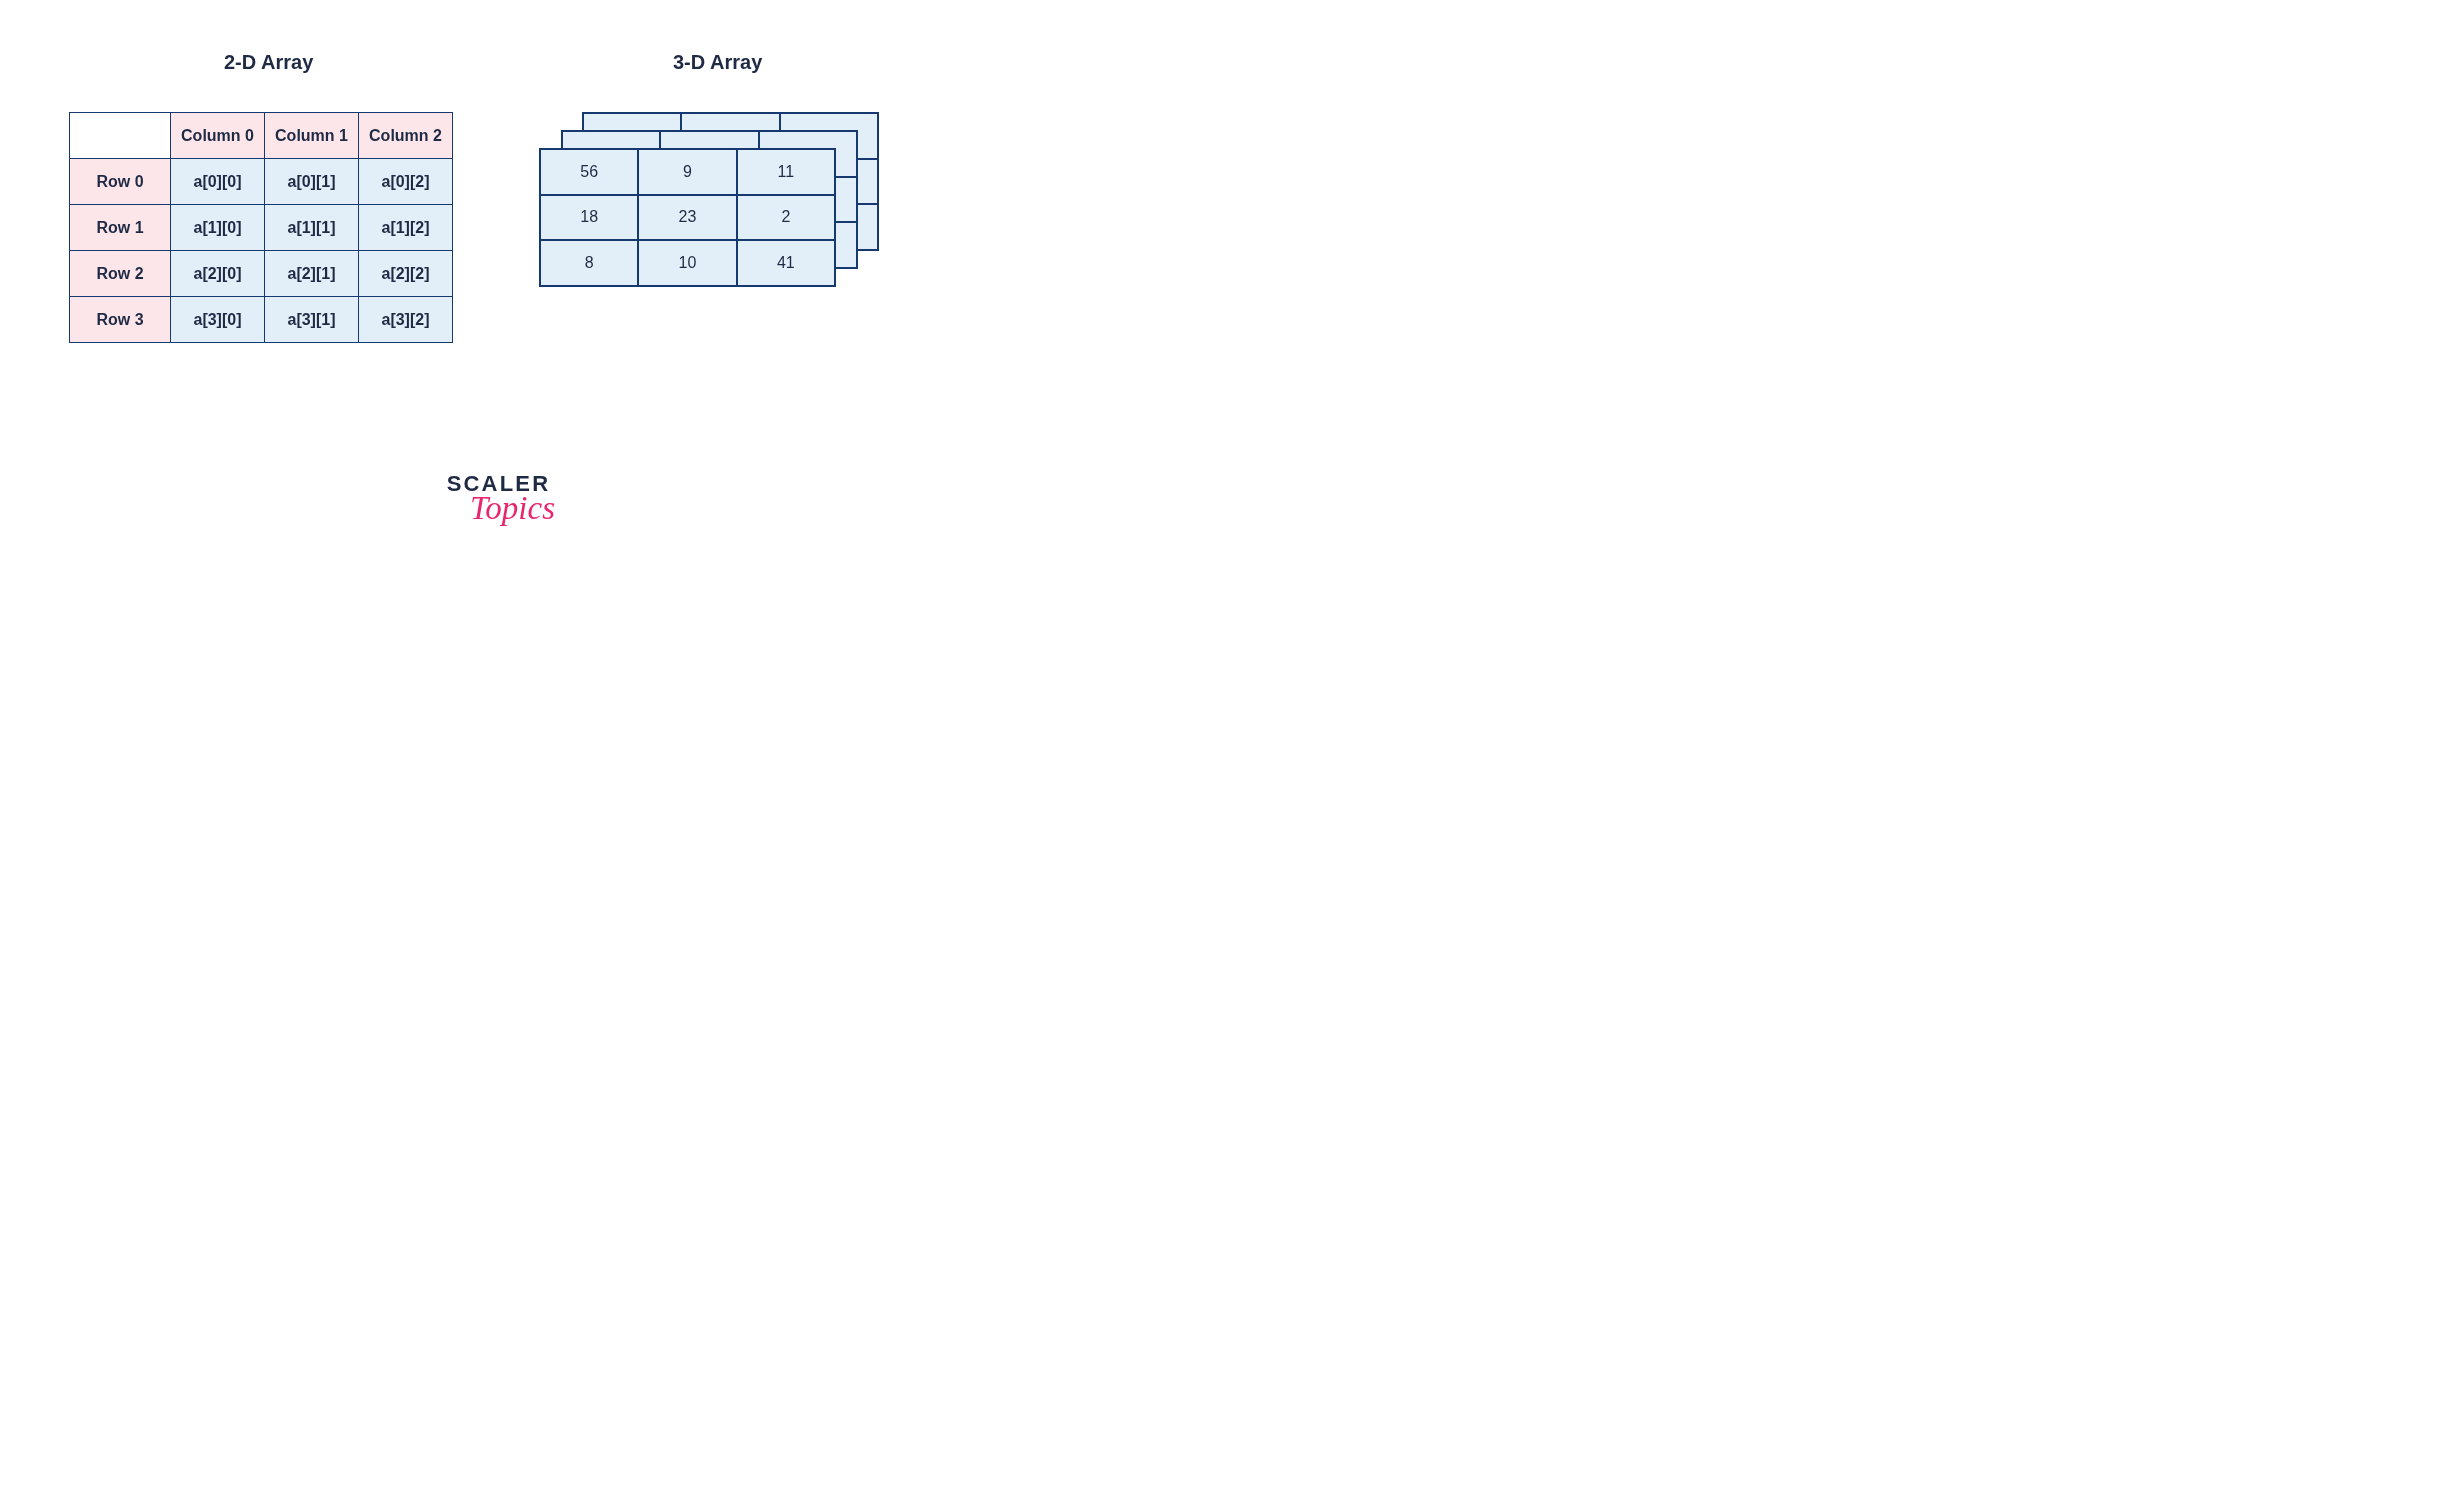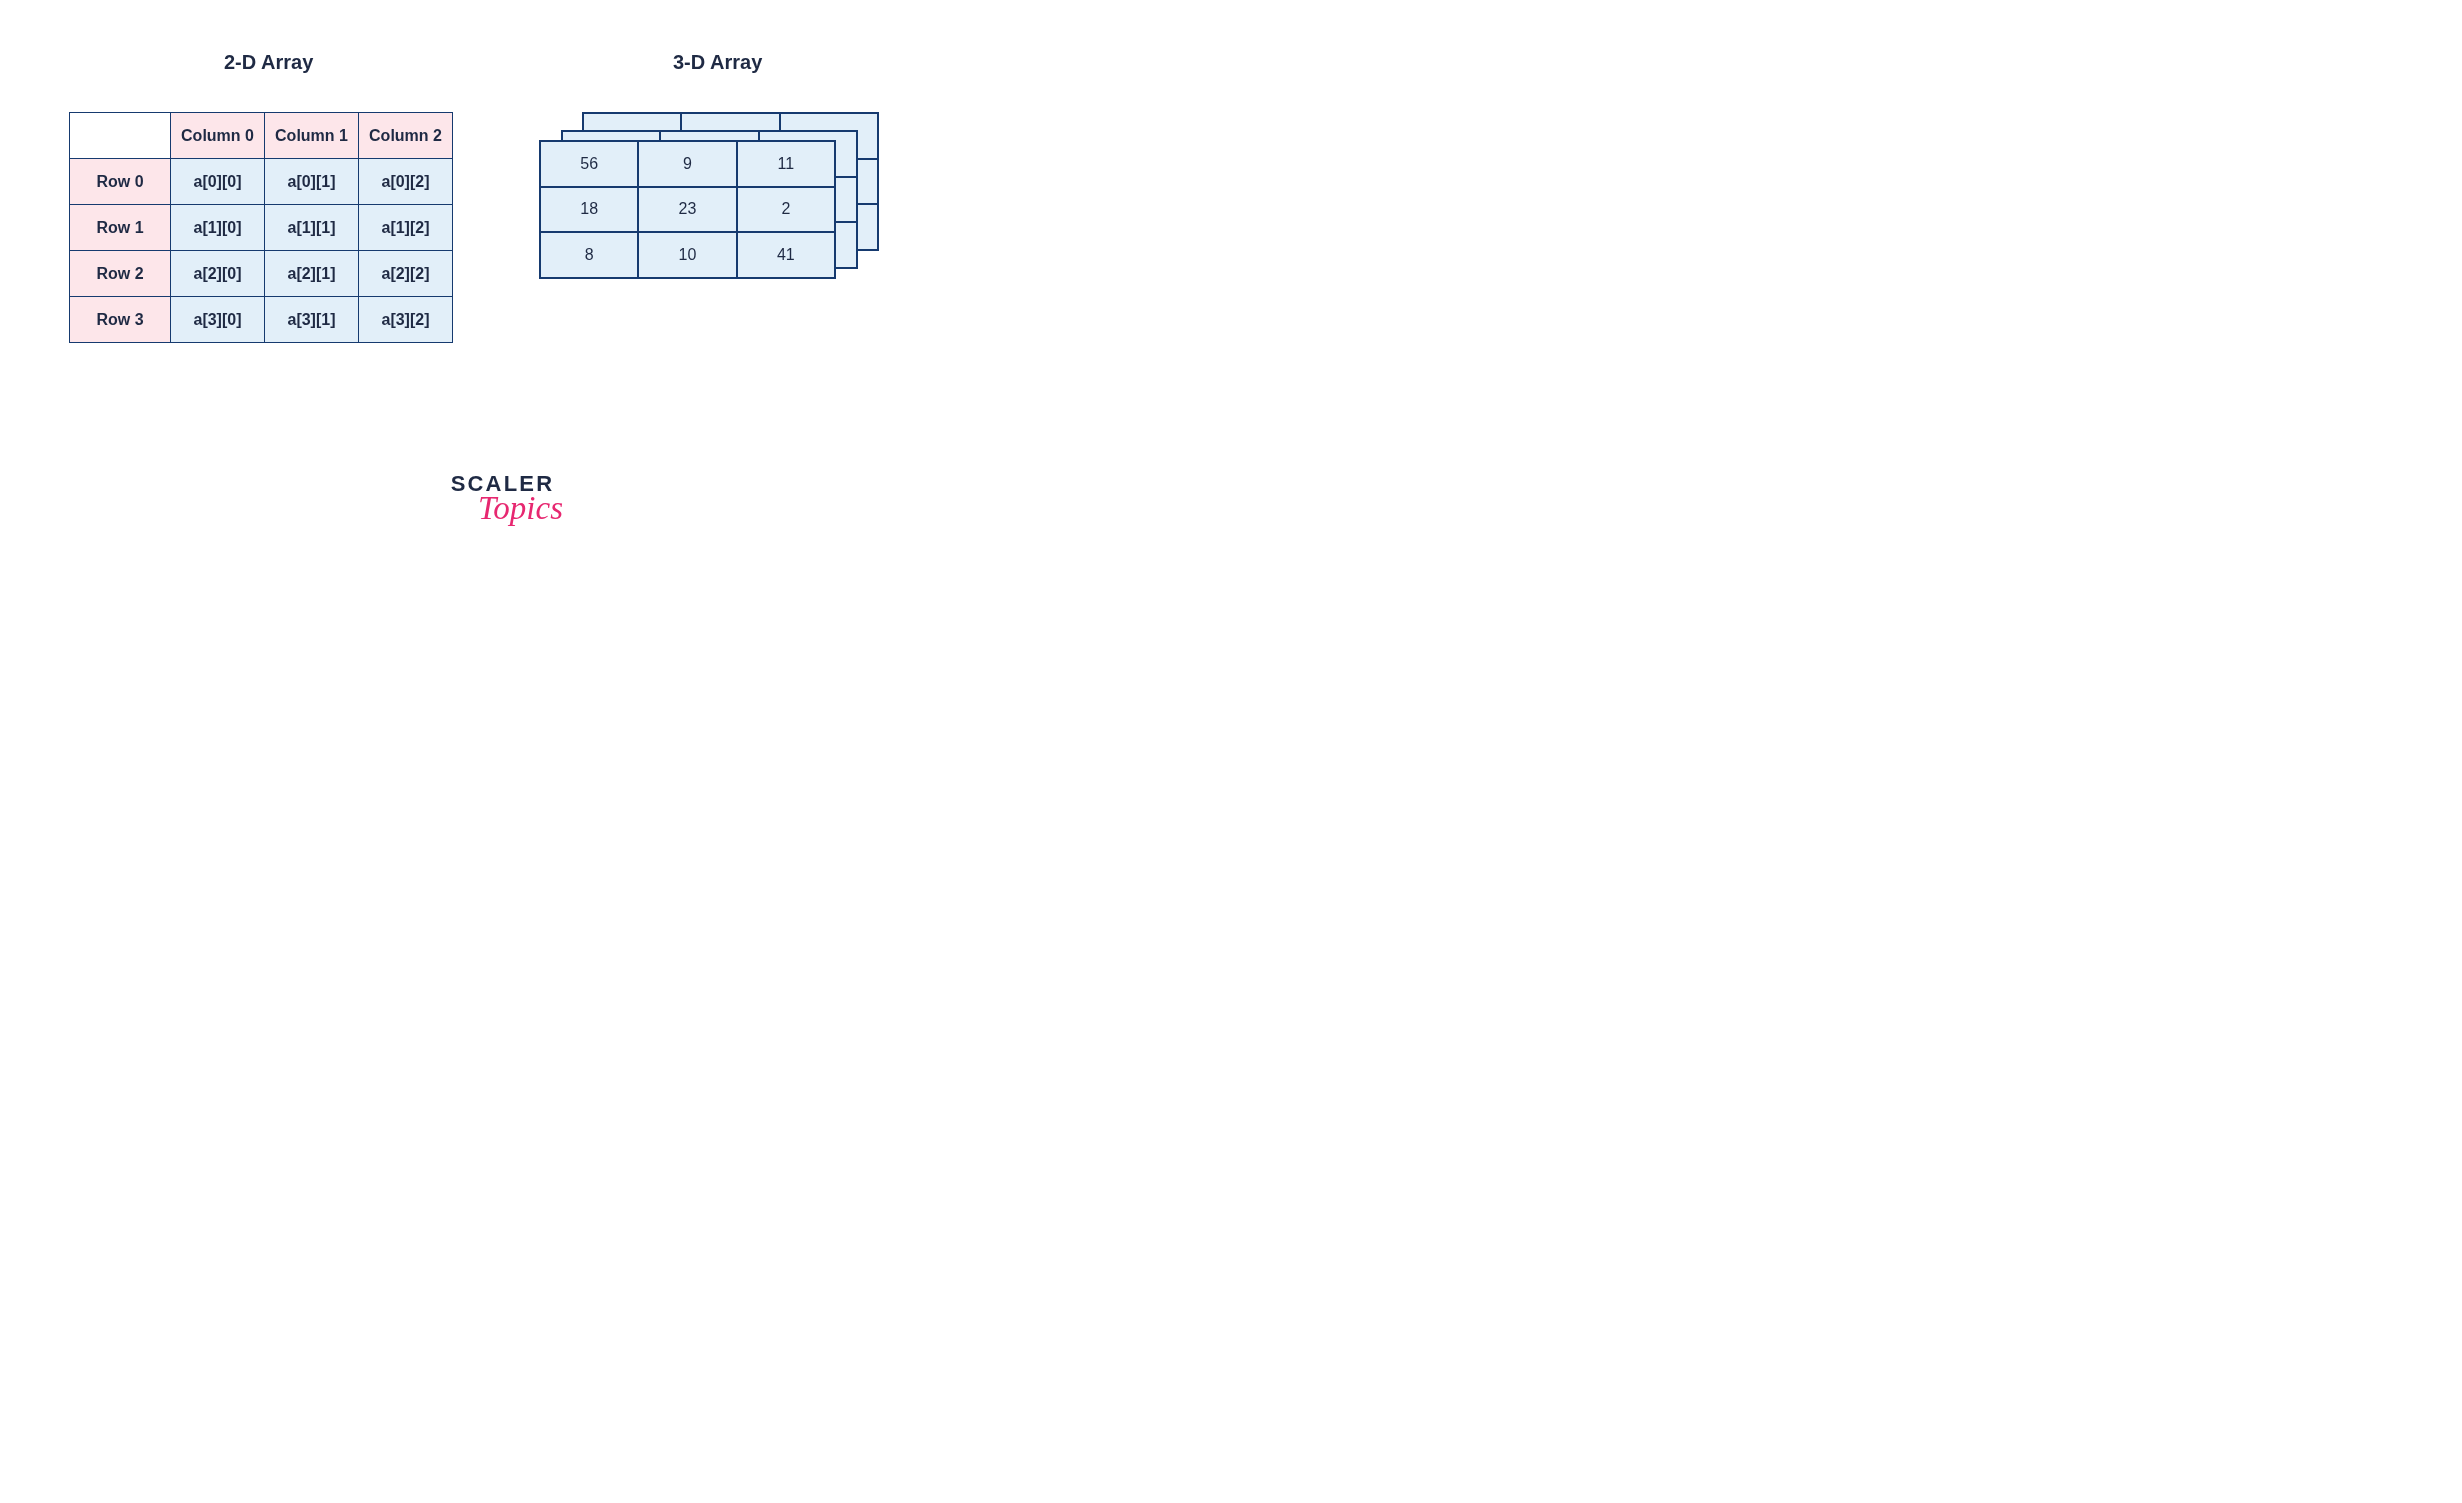--- a/index.html
+++ b/index.html
@@ -69,42 +69,42 @@
   .layer .lc {
     border: 0.6px solid #163a6f;
     display: flex;
     align-items: center;
     justify-content: center;
     font-size: 16px;
     color: #1f2a44;
   }
   .layer-back  { left: 43px; top: 0px;  z-index: 1; }
   .layer-mid   { left: 22px; top: 18px; z-index: 2; }
-  .layer-front { left: 0px;  top: 28px; z-index: 3; text-align: right; }
+  .layer-front { left: 0px;  top: 36px; z-index: 3; text-align: right; }
 
   
   .logo {
     position: absolute;
     left: 442px;
     top: 471px;
     text-align: center;
   }
   .logo-scaler {
     font-weight: 800;
     font-size: 22px;
     letter-spacing: 2.2px;
     color: #1f2a44;
   }
   .logo-topics {
     font-style: italic;
     font-size: 33px;
     color: #e72770;
     font-family: "Brush Script MT", "Segoe Script", cursive;
     margin-top: -7.2px;
-    margin-left: 36px;
+    margin-left: 28px;
   }
 </style>
 </head>
 <body>
 
 <div class="canvas">
 
   <div class="title title-2d">2-D Array</div>
   <div class="title title-3d">3-D Array</div>
 

